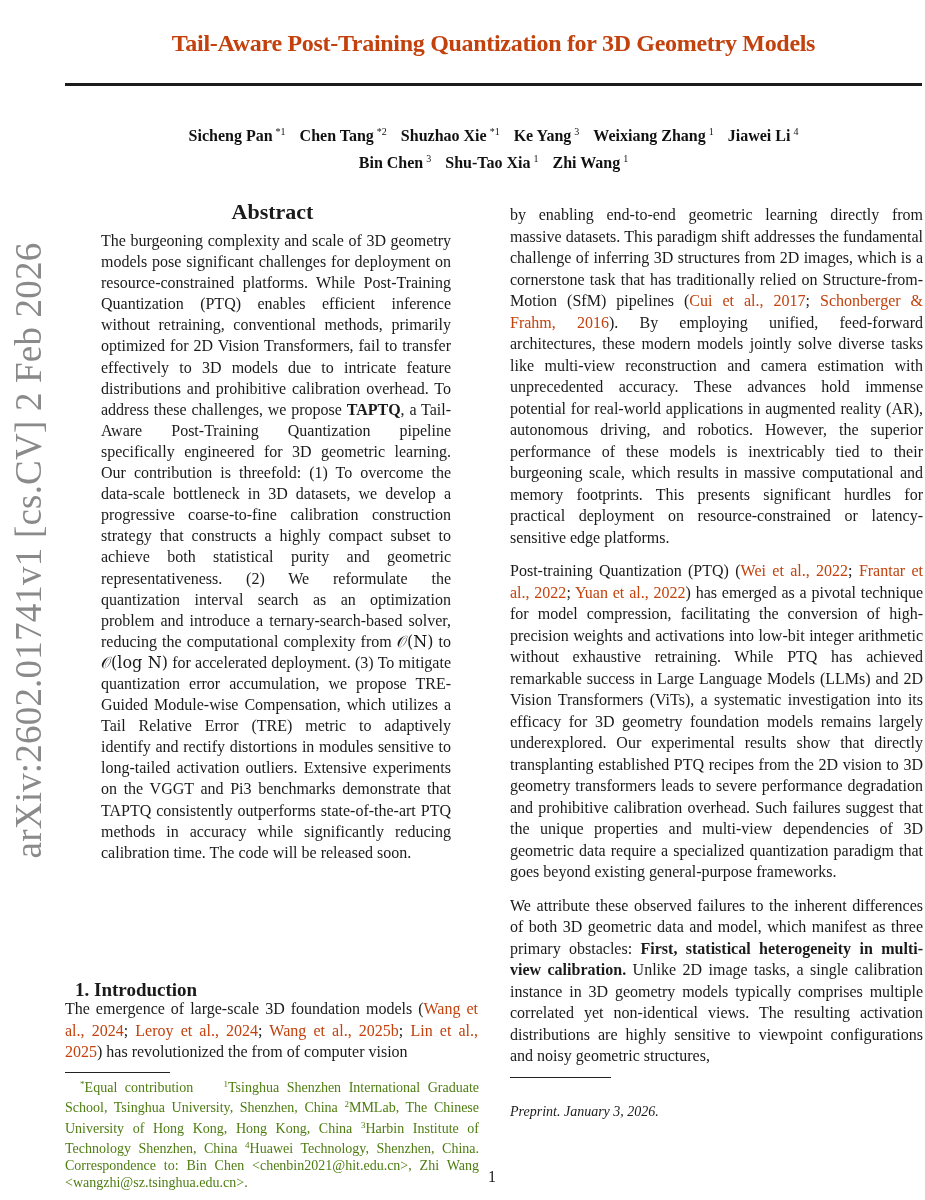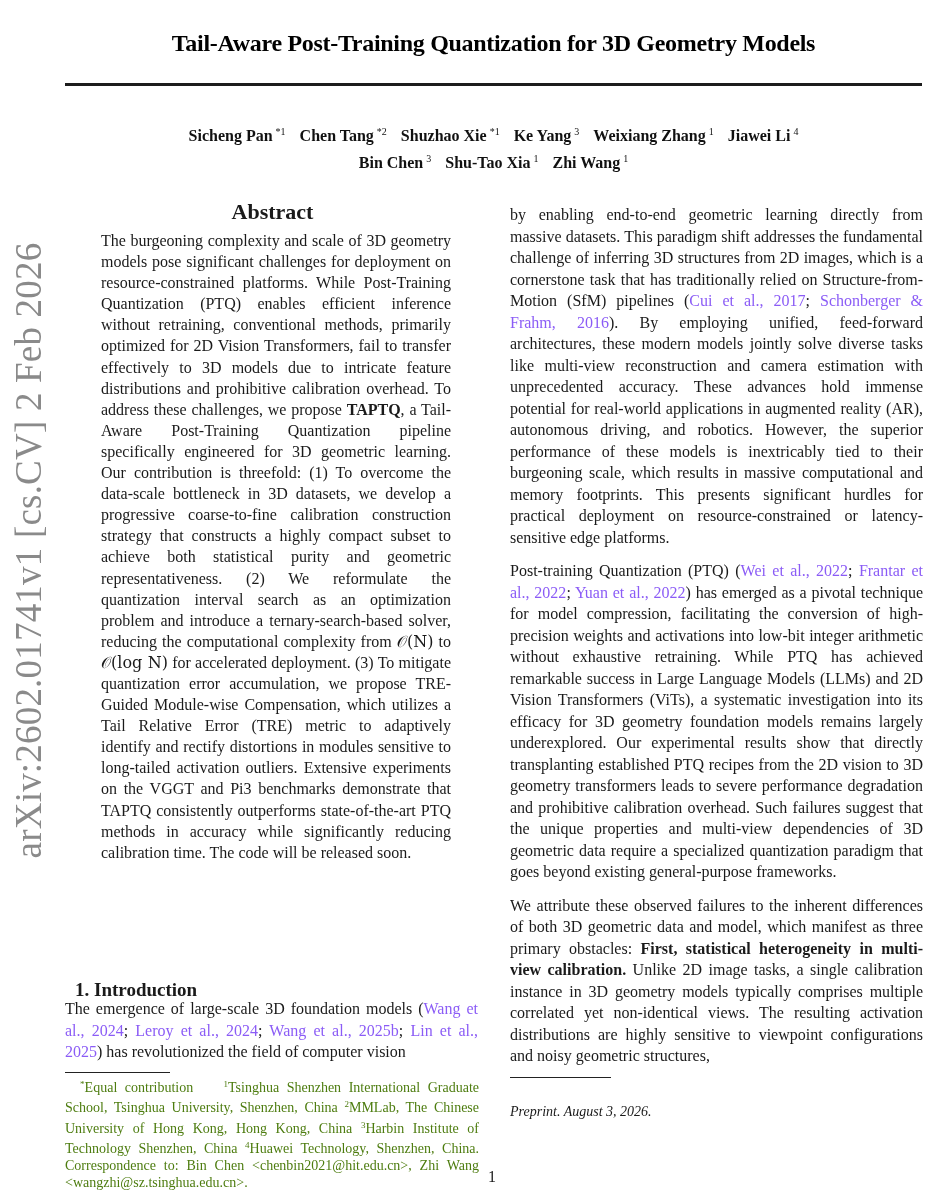--- a/index.html
+++ b/index.html
@@ -36,21 +36,21 @@
     .title {
       position: absolute;
       left: 65px;
       width: 857px;
       top: 28px;
       text-align: center;
       font-weight: bold;
       font-size: 24px;
       letter-spacing: -0.3px;
       line-height: 30px;
-      color: #000000;
+      color: #c2410c;
     }
     .title-rule {
       position: absolute;
       left: 65px;
       width: 857px;
       top: 83px;
       height: 3px;
       background: #1c1c1c;
     }
     .authors {
@@ -115,21 +115,21 @@
       line-height: 21.5px;
       text-align: justify;
       margin: 0;
     }
     .body-para {
       font-size: 16px;
       line-height: 21.5px;
       text-align: justify;
       margin: 0 0 12px 0;
     }
-    .cite { color: #8b5cf6; }
+    .cite { color: #c2410c; }
     b { font-weight: bold; }
     .footnote-rule-left {
       position: absolute;
       left: 65px;
       top: 1072px;
       width: 105px;
       height: 1px;
       background: #222;
     }
     .footnote {
@@ -191,31 +191,31 @@
     <span class="author"><span>Zhi Wang</span><sup>1</sup></span>
   </div>
 </div>
 
 <div class="col-left">
   <h2 class="abstract-heading">Abstract</h2>
   <p class="abstract-body"><span>The burgeoning complexity and scale of 3D geometry models pose significant challenges for deployment on resource-constrained platforms. While Post-Training Quantization (PTQ) enables efficient inference without retraining, conventional methods, primarily optimized for 2D Vision Transformers, fail to transfer effectively to 3D models due to intricate feature distributions and prohibitive calibration overhead. To address these challenges, we propose </span><b>TAPTQ</b><span>, a Tail-Aware Post-Training Quantization pipeline specifically engineered for 3D geometric learning. Our contribution is threefold: (1) To overcome the data-scale bottleneck in 3D datasets, we develop a progressive coarse-to-fine calibration construction strategy that constructs a highly compact subset to achieve both statistical purity and geometric representativeness. (2) We reformulate the quantization interval search as an optimization problem and introduce a ternary-search-based solver, reducing the computational complexity from </span><span class="math-cal">𝒪(N)</span><span> to </span><span class="math-cal">𝒪(log N)</span><span> for accelerated deployment. (3) To mitigate quantization error accumulation, we propose TRE-Guided Module-wise Compensation, which utilizes a Tail Relative Error (TRE) metric to adaptively identify and rectify distortions in modules sensitive to long-tailed activation outliers. Extensive experiments on the VGGT and Pi3 benchmarks demonstrate that TAPTQ consistently outperforms state-of-the-art PTQ methods in accuracy while significantly reducing calibration time. The code will be released soon.</span></p>
 </div>
 
 <h2 class="section-heading">1. Introduction</h2>
-<p class="intro-left"><span>The emergence of large-scale 3D foundation models (</span><a class="cite">Wang et al., 2024</a><span>; </span><a class="cite">Leroy et al., 2024</a><span>; </span><a class="cite">Wang et al., 2025b</a><span>; </span><a class="cite">Lin et al., 2025</a><span>) has revolutionized the field of computer vision</span></p>
+<p class="intro-left"><span>The emergence of large-scale 3D foundation models (</span><a class="cite">Wang et al., 2024</a><span>; </span><a class="cite">Leroy et al., 2024</a><span>; </span><a class="cite">Wang et al., 2025b</a><span>; </span><a class="cite">Lin et al., 2025</a><span>) has revolutionized the from of computer vision</span></p>
 
 <div class="footnote-rule-left"></div>
 <div class="footnote">
   &nbsp;&nbsp;<sup>*</sup><span>Equal contribution</span>&nbsp;&nbsp;&nbsp;&nbsp;<sup>1</sup><span>Tsinghua Shenzhen International Graduate School, Tsinghua University, Shenzhen, China </span><sup>2</sup><span>MMLab, The Chinese University of Hong Kong, Hong Kong, China </span><sup>3</sup><span>Harbin Institute of Technology Shenzhen, China </span><sup>4</sup><span>Huawei Technology, Shenzhen, China.</span><span>  Correspondence to: Bin Chen &lt;chenbin2021@hit.edu.cn&gt;, Zhi Wang &lt;wangzhi@sz.tsinghua.edu.cn&gt;.</span>
 </div>
 
 <div class="col-right">
   <p class="body-para"><span>by enabling end-to-end geometric learning directly from massive datasets. This paradigm shift addresses the fundamental challenge of inferring 3D structures from 2D images, which is a cornerstone task that has traditionally relied on Structure-from-Motion (SfM) pipelines (</span><a class="cite">Cui et al., 2017</a><span>; </span><a class="cite">Schonberger &amp; Frahm, 2016</a><span>). By employing unified, feed-forward architectures, these modern models jointly solve diverse tasks like multi-view reconstruction and camera estimation with unprecedented accuracy. These advances hold immense potential for real-world applications in augmented reality (AR), autonomous driving, and robotics. However, the superior performance of these models is inextricably tied to their burgeoning scale, which results in massive computational and memory footprints. This presents significant hurdles for practical deployment on resource-constrained or latency-sensitive edge platforms.</span></p>
 
   <p class="body-para"><span>Post-training Quantization (PTQ) (</span><a class="cite">Wei et al., 2022</a><span>; </span><a class="cite">Frantar et al., 2022</a><span>; </span><a class="cite">Yuan et al., 2022</a><span>) has emerged as a pivotal technique for model compression, facilitating the conversion of high-precision weights and activations into low-bit integer arithmetic without exhaustive retraining.  While PTQ has achieved remarkable success in Large Language Models (LLMs) and 2D Vision Transformers (ViTs), a systematic investigation into its efficacy for 3D geometry foundation models remains largely underexplored. Our experimental results show that directly transplanting established PTQ recipes from the 2D vision to 3D geometry transformers leads to severe performance degradation and prohibitive calibration overhead. Such failures suggest that the unique properties and multi-view dependencies of 3D geometric data require a specialized quantization paradigm that goes beyond existing general-purpose frameworks.</span></p>
 
   <p class="body-para"><span>We attribute these observed failures to the inherent differences of both 3D geometric data and model, which manifest as three primary obstacles: </span><b>First, statistical heterogeneity in multi-view calibration.</b><span> Unlike 2D image tasks, a single calibration instance in 3D geometry models typically comprises multiple correlated yet non-identical views. The resulting activation distributions are highly sensitive to viewpoint configurations and noisy geometric structures,</span></p>
 </div>
 
 <div class="footnote-rule-right"></div>
-<div class="preprint">Preprint. August 3, 2026.</div>
+<div class="preprint">Preprint. January 3, 2026.</div>
 
 <div class="page-number">1</div>
 
 </body></html>

